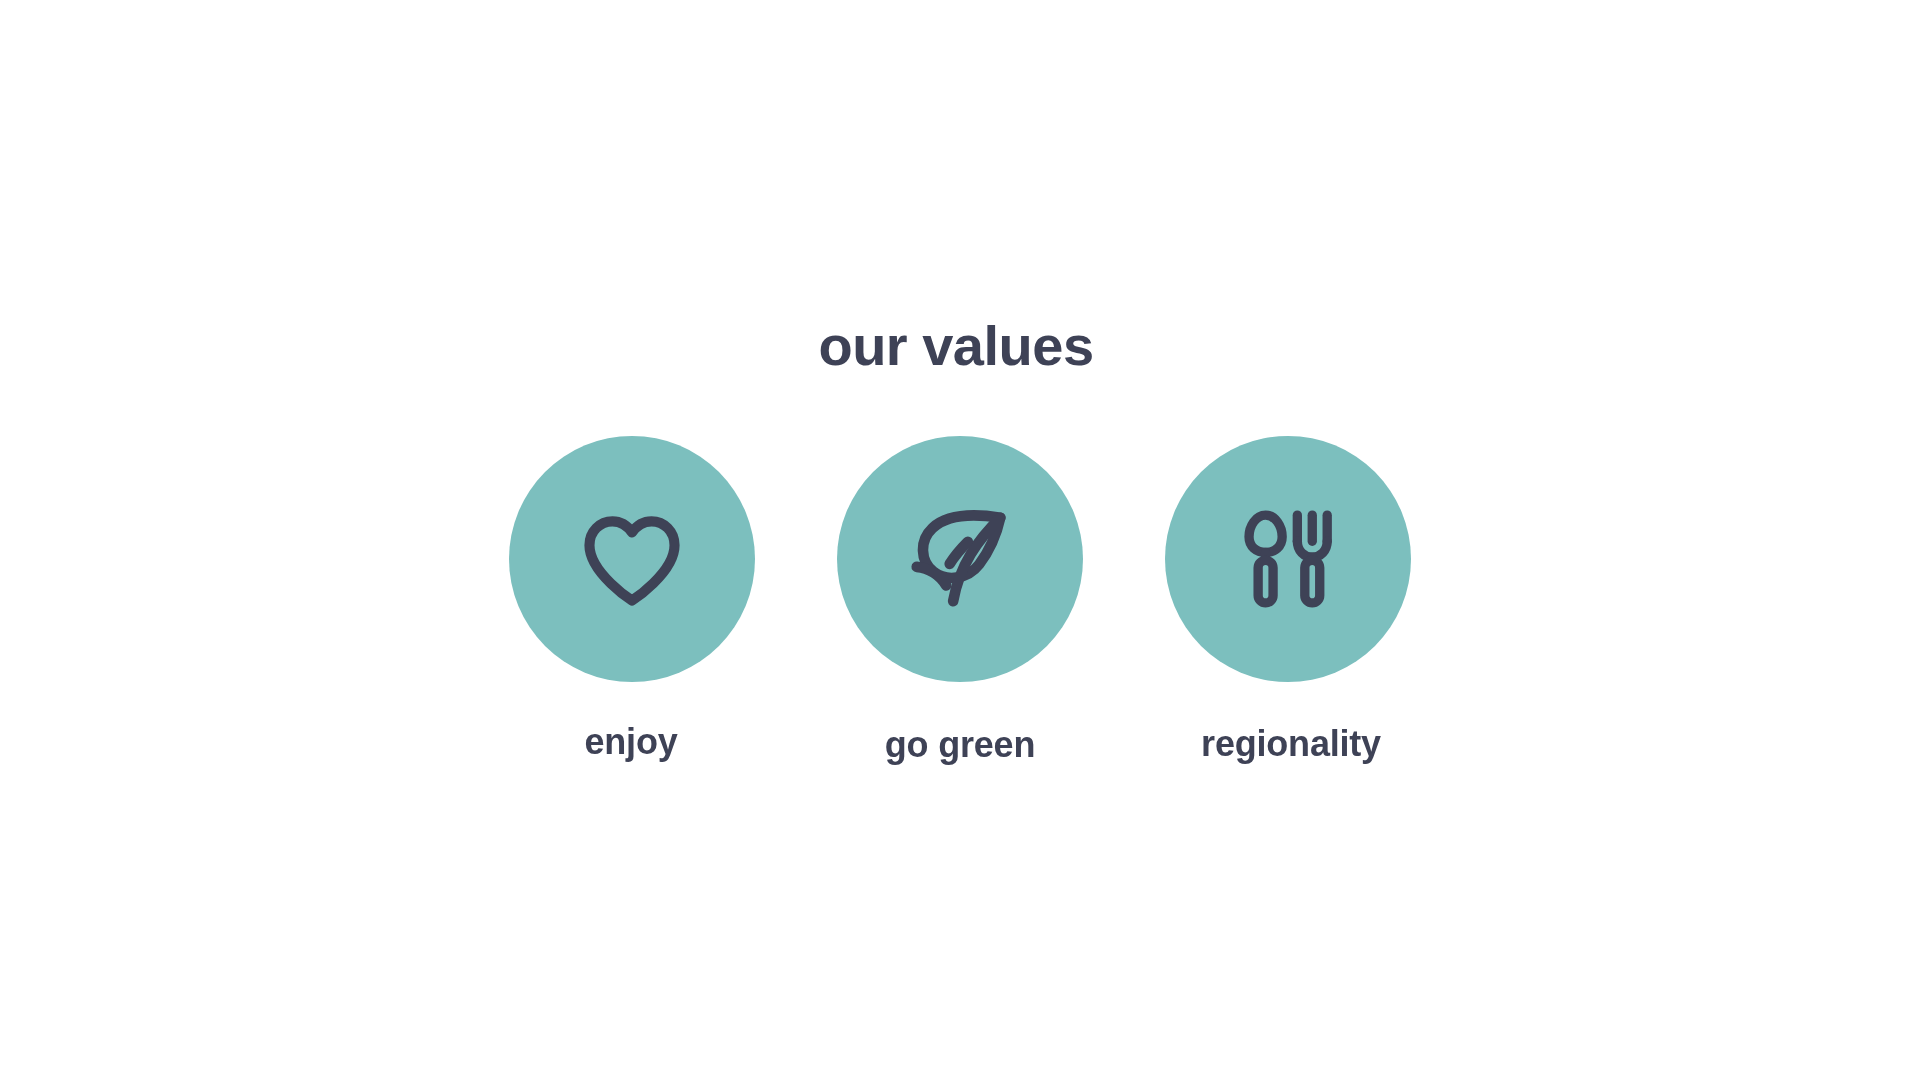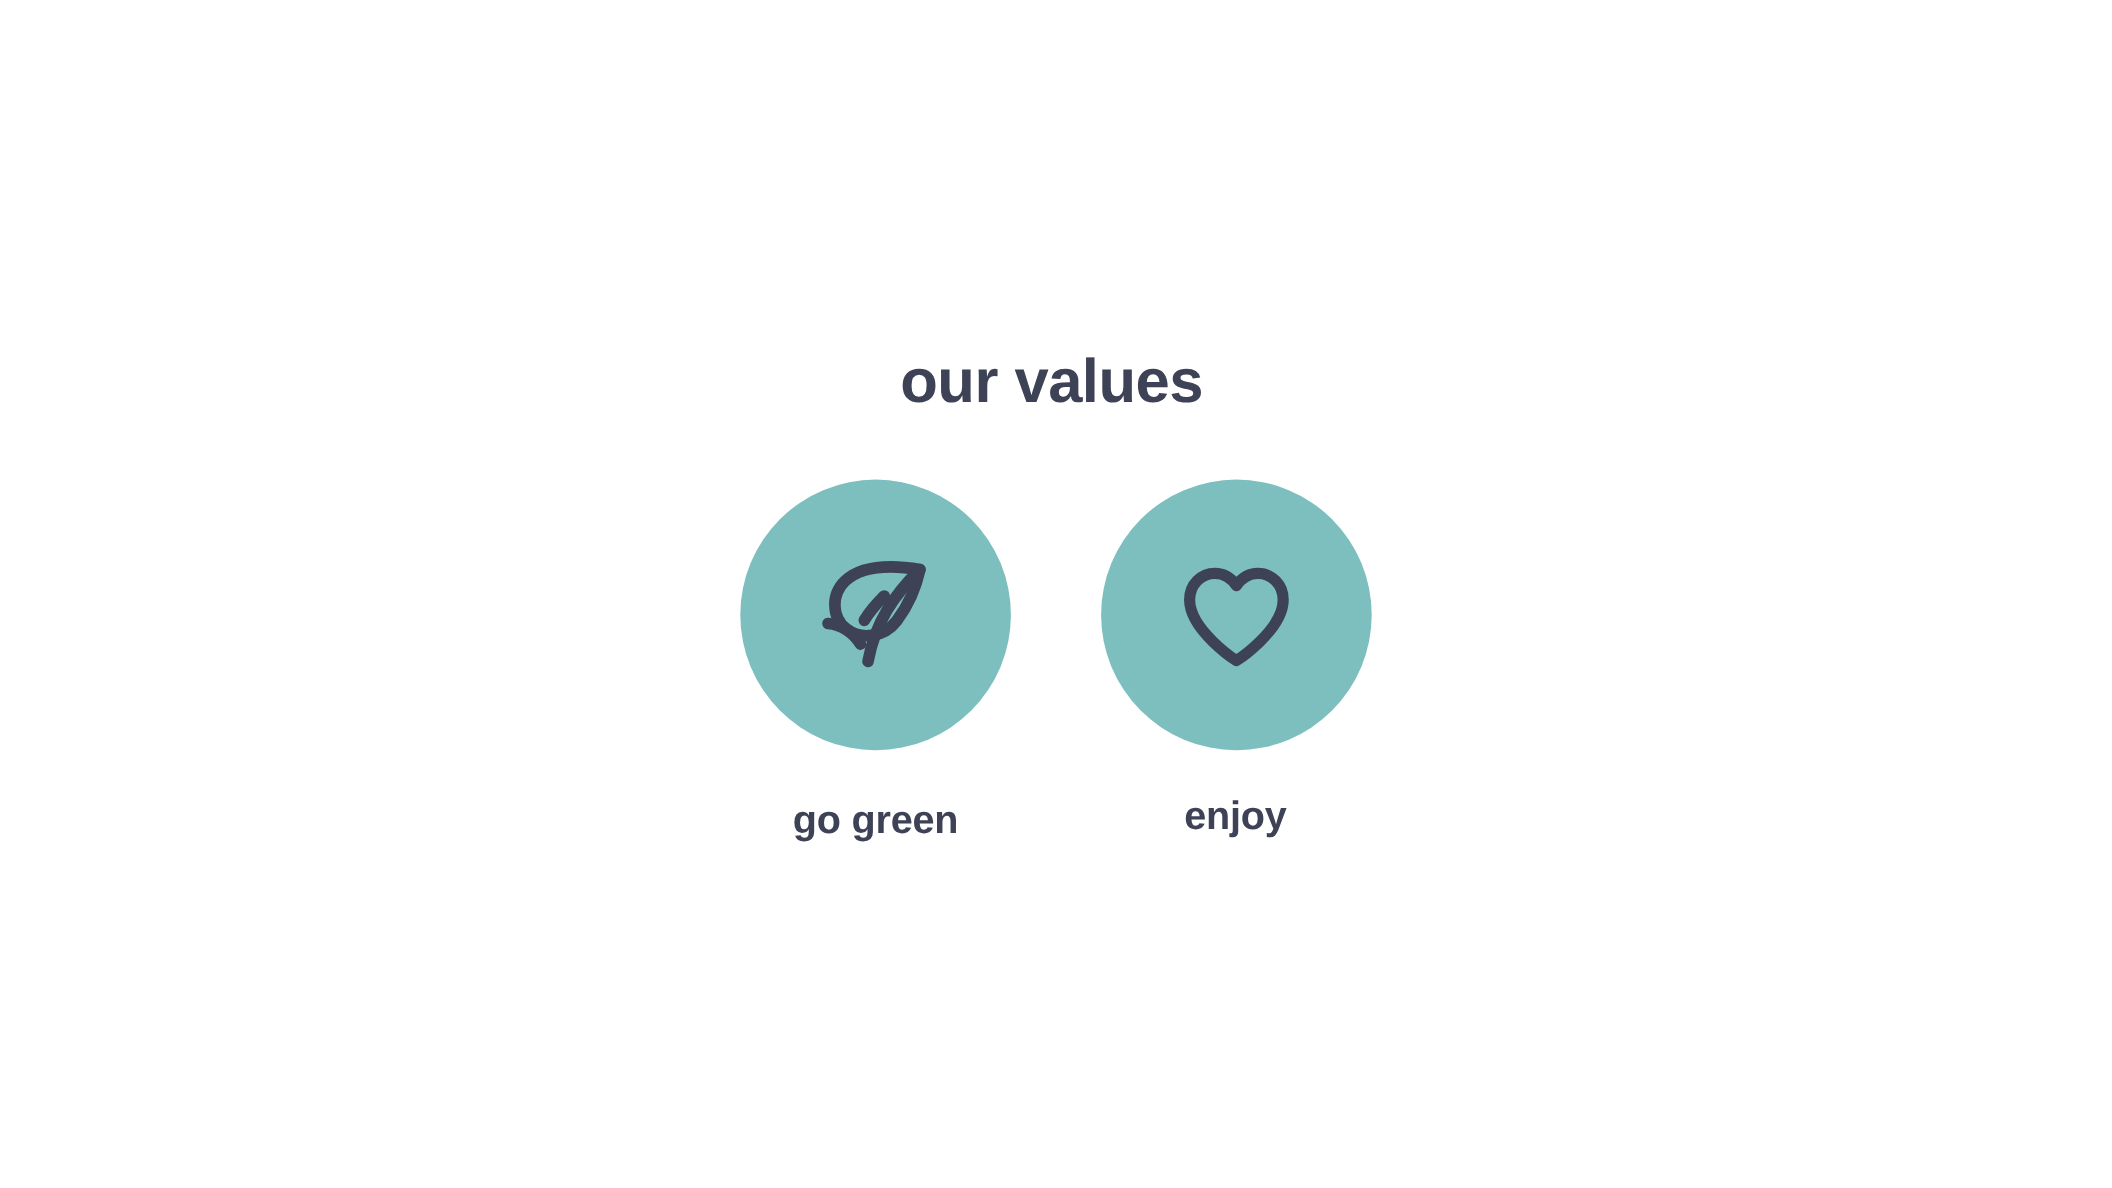--- a/index.html
+++ b/index.html
@@ -92,20 +92,37 @@
 </style>
 </head>
 <body>
 
 <div class="values-section">
 
   <h1 class="section-title">our values</h1>
 
   <div class="values-row">
 
+    <div class="value-item item-0">
+      <div class="value-icon-circle">
+        <span>
+          <svg width="116" height="116" viewBox="0 0 24 24" fill="none" stroke="#3E4256" stroke-width="2.1" stroke-linecap="round" stroke-linejoin="round">
+            <path d="M12 20.6
+                     C12 20.6 3.2 14.9 3.2 9.15
+                     C3.2 6.25 5.4 4.2 7.95 4.2
+                     C9.75 4.2 11.15 5.25 12 6.5
+                     C12.85 5.25 14.25 4.2 16.05 4.2
+                     C18.6 4.2 20.8 6.25 20.8 9.15
+                     C20.8 14.9 12 20.6 12 20.6 Z"></path>
+          </svg>
+        </span>
+      </div>
+      <div class="value-label">enjoy</div>
+    </div>
+
     <div class="value-item item-1">
       <div class="value-icon-circle">
         <span>
           <svg width="118" height="118" viewBox="0 0 24 24" fill="none" stroke="#3E4256" stroke-width="2.15" stroke-linecap="round" stroke-linejoin="round">
 
             <path d="M20.2 3.6
                      C14.6 2.7 9.3 3.0 6.4 5.7
                      C3.7 8.25 3.9 12.5 6.6 14.6
                      C9.3 16.7 13.6 16.1 15.9 13.1
                      C18.1 10.2 19.5 6.8 20.2 3.6 Z"></path>
@@ -114,32 +131,44 @@
 
             <path d="M3.2 13.6 C5.6 13.8 7.9 15.2 9.2 17.4"></path>
 
             <path d="M13.6 8.5 C12.2 9.9 10.9 11.4 9.9 13.0"></path>
           </svg>
         </span>
       </div>
       <div class="value-label">go green</div>
     </div>
 
-    <div class="value-item item-0">
+    <div class="value-item item-2">
       <div class="value-icon-circle">
         <span>
-          <svg width="116" height="116" viewBox="0 0 24 24" fill="none" stroke="#3E4256" stroke-width="2.1" stroke-linecap="round" stroke-linejoin="round">
-            <path d="M12 20.6
-                     C12 20.6 3.2 14.9 3.2 9.15
-                     C3.2 6.25 5.4 4.2 7.95 4.2
-                     C9.75 4.2 11.15 5.25 12 6.5
-                     C12.85 5.25 14.25 4.2 16.05 4.2
-                     C18.6 4.2 20.8 6.25 20.8 9.15
-                     C20.8 14.9 12 20.6 12 20.6 Z"></path>
+          <svg width="112" height="112" viewBox="0 0 24 24" fill="none" stroke="#3E4256" stroke-width="2.0" stroke-linecap="round" stroke-linejoin="round">
+
+            <path d="M7.2 2.6
+                     C9.25 2.6 10.75 4.9 10.75 7.25
+                     C10.75 9.35 9.2 10.6 7.2 10.6
+                     C5.2 10.6 3.65 9.35 3.65 7.25
+                     C3.65 4.9 5.15 2.6 7.2 2.6 Z"></path>
+
+            <path d="M7.2 10.6 L7.2 12.3"></path>
+            <rect x="5.6" y="12.3" width="3.2" height="9.1" rx="1.6"></rect>
+
+            <path d="M14.0 2.6 L14.0 8.2"></path>
+            <path d="M17.2 2.6 L17.2 8.2"></path>
+            <path d="M20.4 2.6 L20.4 8.2"></path>
+
+            <path d="M14.0 8.2
+                     C14.0 10.2 15.4 11.6 17.2 11.6
+                     C19.0 11.6 20.4 10.2 20.4 8.2"></path>
+            <path d="M17.2 11.6 L17.2 12.3"></path>
+
+            <rect x="15.6" y="12.3" width="3.2" height="9.1" rx="1.6"></rect>
           </svg>
         </span>
       </div>
-      <div class="value-label">enjoy</div>
+      <div class="value-label">regionality</div>
     </div>
-
 
   </div>
 </div>
 
 </body></html>

